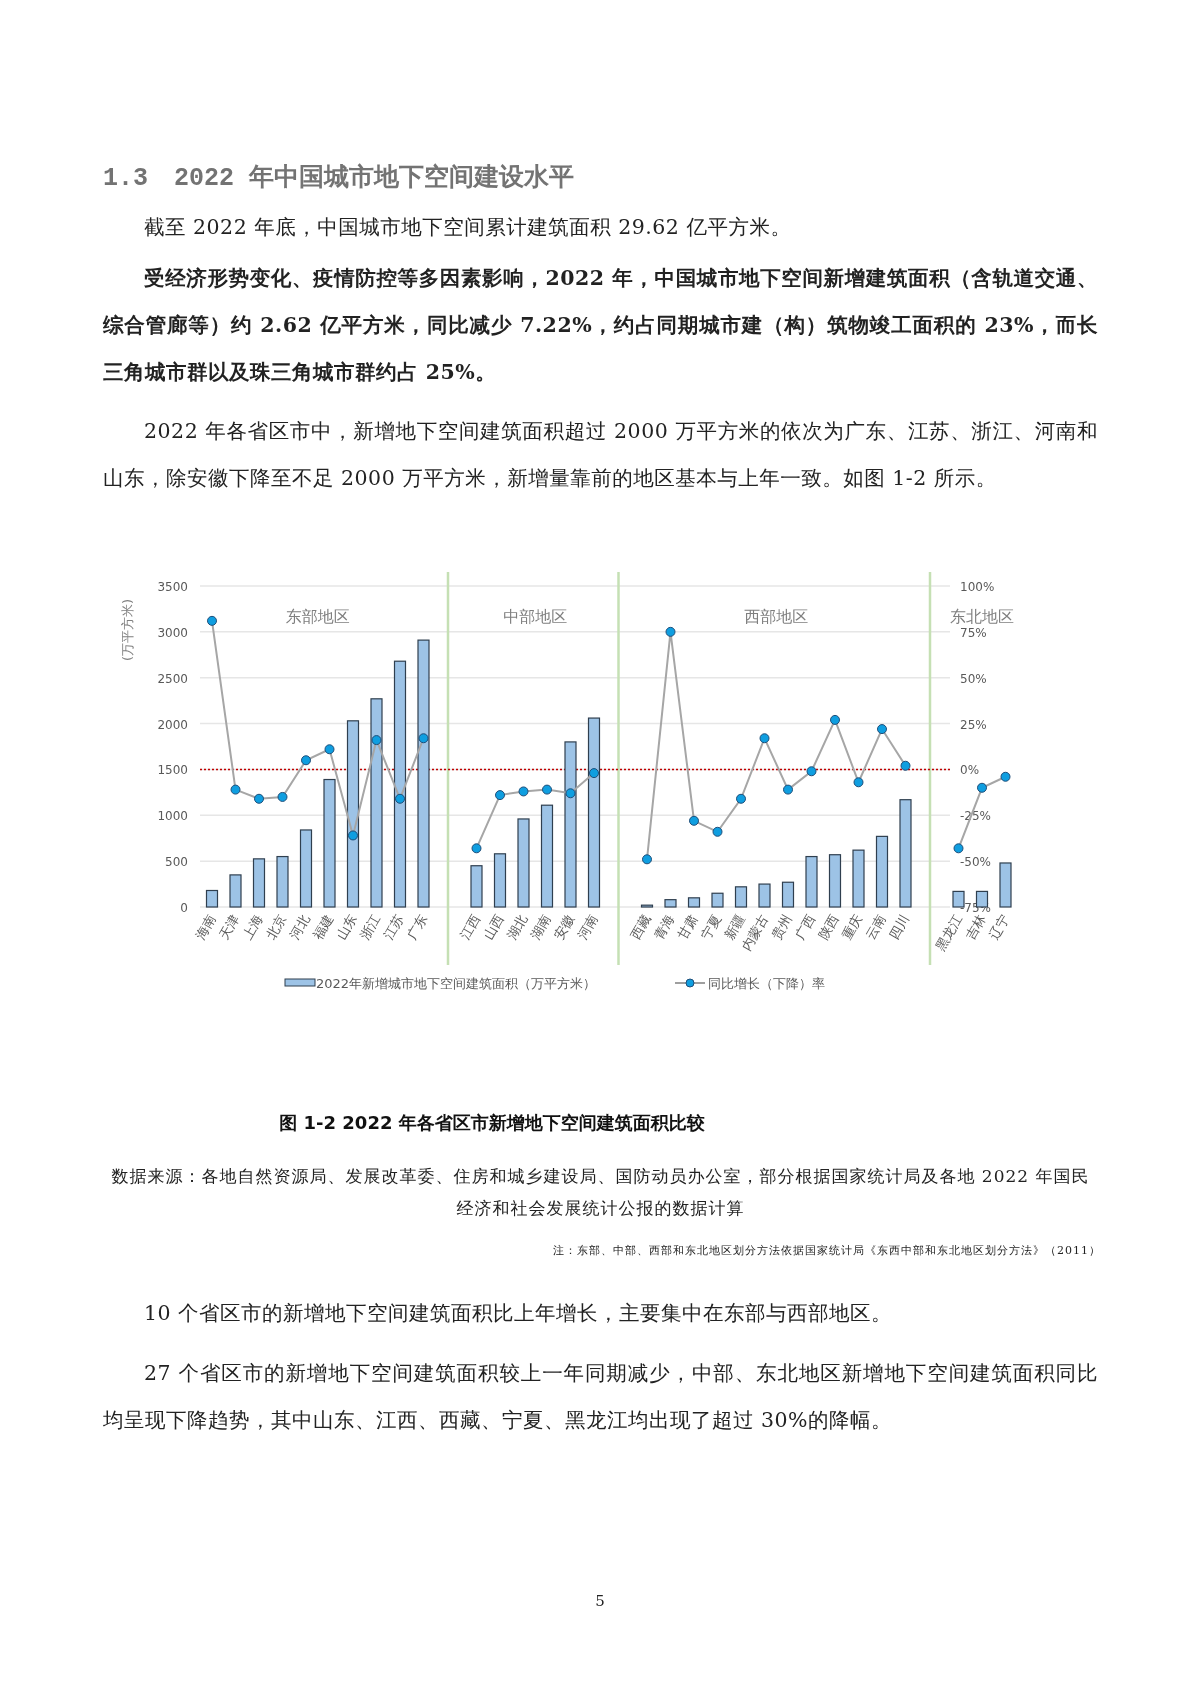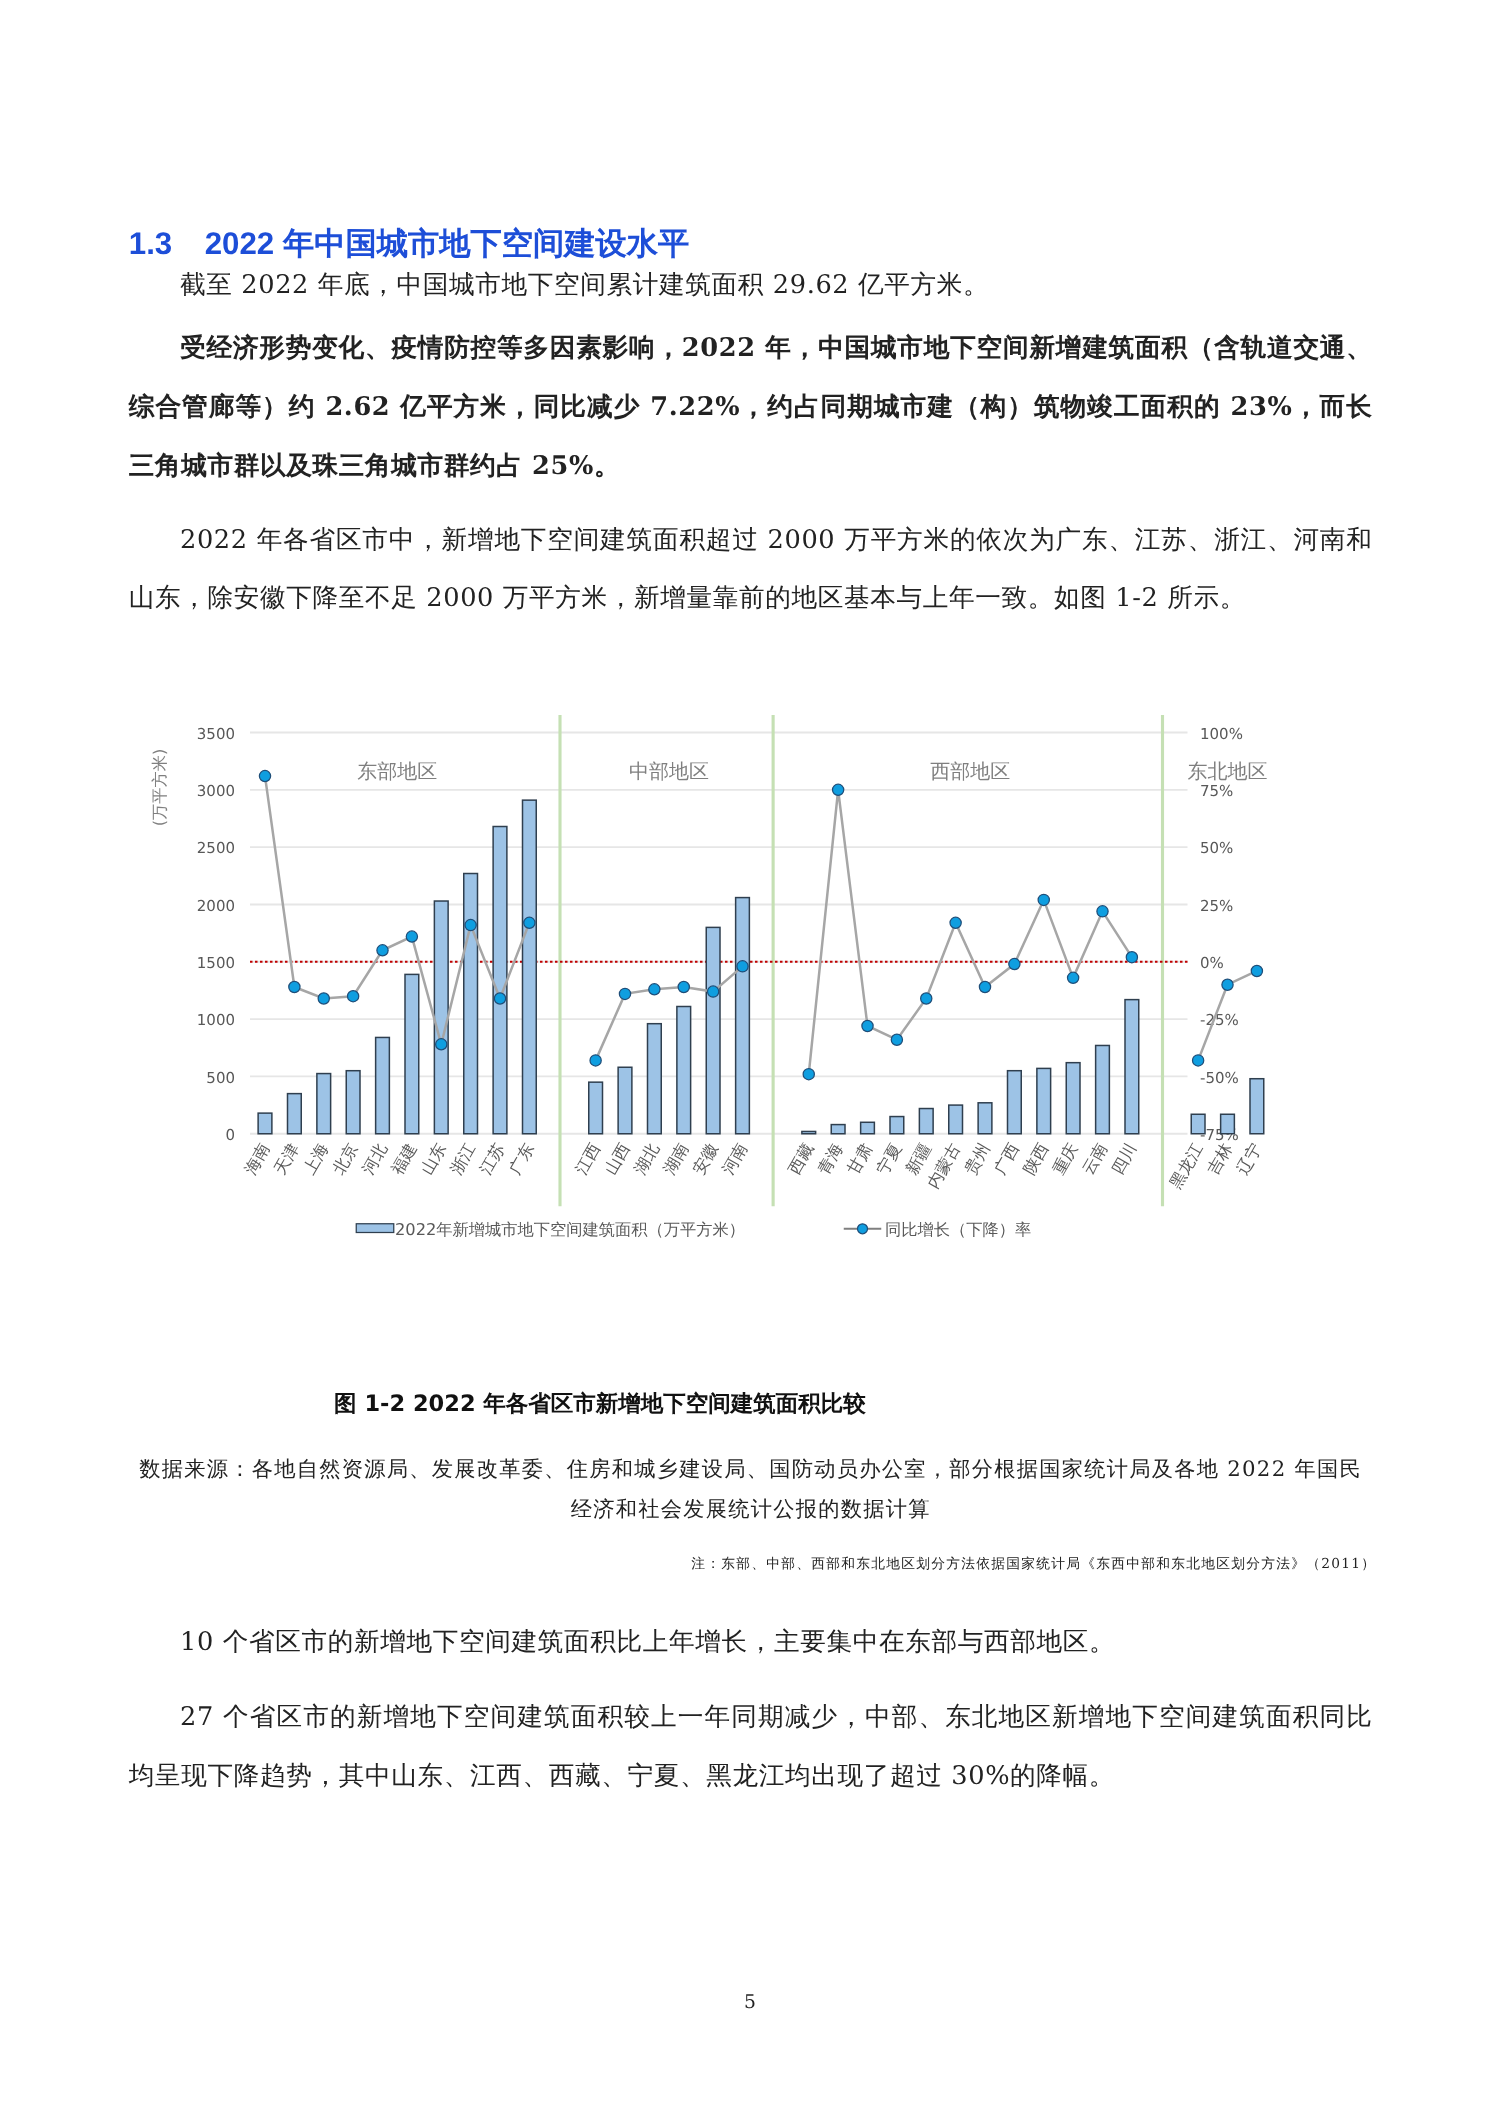--- a/index.html
+++ b/index.html
@@ -1,23 +1,23 @@
 <!DOCTYPE html>
 <html><head>
 <meta charset="utf-8">
 <style>
   html, body { margin: 0; padding: 0; background: #ffffff; }
   body { width: 1200px; height: 1698px; position: relative; font-family: "DejaVu Serif", "Liberation Serif", serif; color: #222; overflow: hidden; }
-  .heading { position: absolute; left: 103px; top: 160px; font-family: Liberation Sans, sans-serif; font-weight: bold; font-size: 25px; color: #1d4ed8; letter-spacing: 0px; margin-top: 18px; }
+  .heading { position: absolute; left: 103px; top: 160px; font-family: Liberation Mono, monospace; font-weight: bold; font-size: 25px; color: #737373; letter-spacing: 0px; }
   .heading .num { margin-right: 26px; }
   .para { position: absolute; left: 103px; width: 995px; font-size: 20.5px; line-height: 47px; text-align: justify; letter-spacing: 0.5px; }
   .para .indent { display: inline-block; width: 41px; }
   .chart-wrap { position: absolute; left: 110px; top: 570px; width: 990px; height: 520px; }
   .chart-wrap svg text { font-family: "DejaVu Sans", "Liberation Sans", sans-serif; }
-  .fig-title { position: absolute; left: 0; width: 960px; top: 1111px; text-align: center; font-family: "DejaVu Sans", "Liberation Sans", sans-serif; font-weight: bold; font-size: 18px; color: #111; }
+  .fig-title { position: absolute; left: 0; width: 960px; top: 1111px; text-align: center; font-family: "DejaVu Sans", "Liberation Sans", sans-serif; font-weight: bold; font-size: 18px; color: #111; padding-left: 12px; }
   .source { position: absolute; left: 103px; width: 995px; top: 1160px; font-size: 17px; line-height: 32px; text-align: center; letter-spacing: 1px; }
   .note { position: absolute; left: 106px; width: 995px; top: 1243px; font-size: 11px; text-align: right; letter-spacing: 1px; }
   .page-num { position: absolute; left: 0; width: 1200px; top: 1592px; text-align: center; font-size: 15px; }
 </style>
 </head>
 <body>
 
 <div class="heading">
   <span class="num">1.3</span><span>2022 年中国城市地下空间建设水平</span>
 </div>

